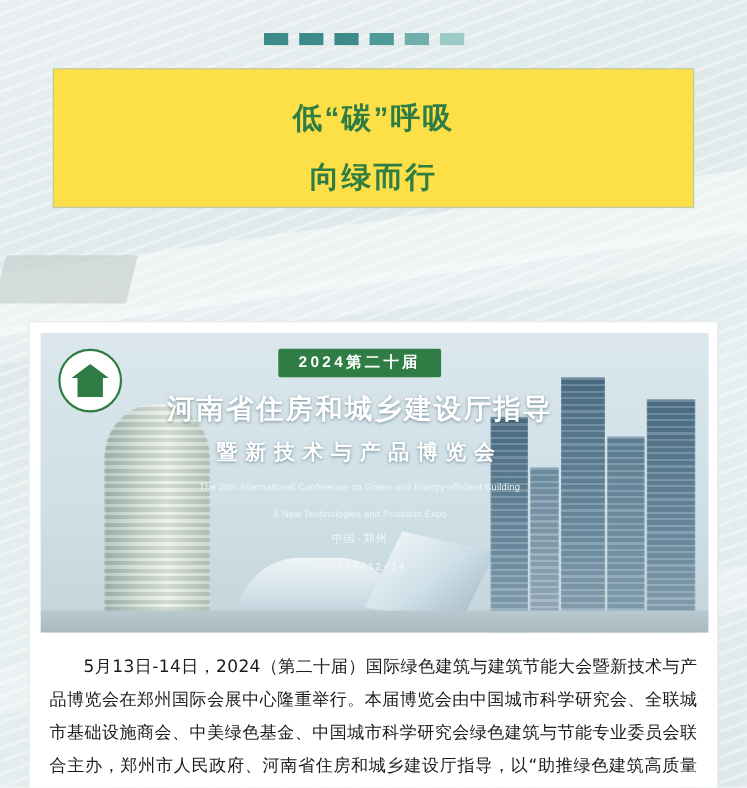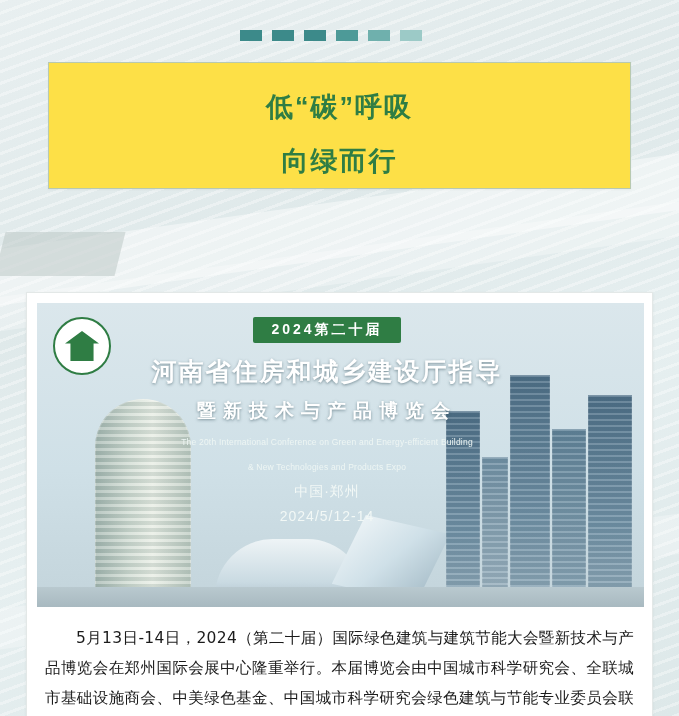--- a/index.html
+++ b/index.html
@@ -116,21 +116,21 @@
     box-sizing: border-box;
     border: 1px solid #e3e8e7;
     box-shadow: 0 1px 3px rgba(0,0,0,0.06);
     padding: 10px 10px 0 10px;
   }
 
   
   .poster {
     position: relative;
     width: 607px;
-    height: 304px;
+    height: 272px;
     overflow: hidden;
     background: linear-gradient(180deg, #cfe0e6 0%, #cfdde4 40%, #c6d6dd 100%);
   }
   .poster .sky {
     position: absolute;
     inset: 0;
     background: linear-gradient(180deg, #dbe7ec 0%, #cfe0e7 55%, #c3d4db 100%);
   }
   
   .tower {
@@ -264,24 +264,25 @@
   }
   .poster-en {
     margin-top: 12px;
     font-size: 8.5px;
     line-height: 13px;
     color: #eef6f4;
     letter-spacing: 0.2px;
   }
   .poster-meta {
     margin-top: 10px;
-    font-size: 14px;
+    font-size: 10px;
     line-height: 15px;
     color: #f2f8f6;
     letter-spacing: 1px;
+    font-family: Liberation Mono, monospace;
   }
 
   
   .body-text {
     margin: 16px 8px 0 8px;
     font-size: 15.5px;
     line-height: 30px;
     color: #1b1b1b;
     text-align: justify;
     text-indent: 2em;

